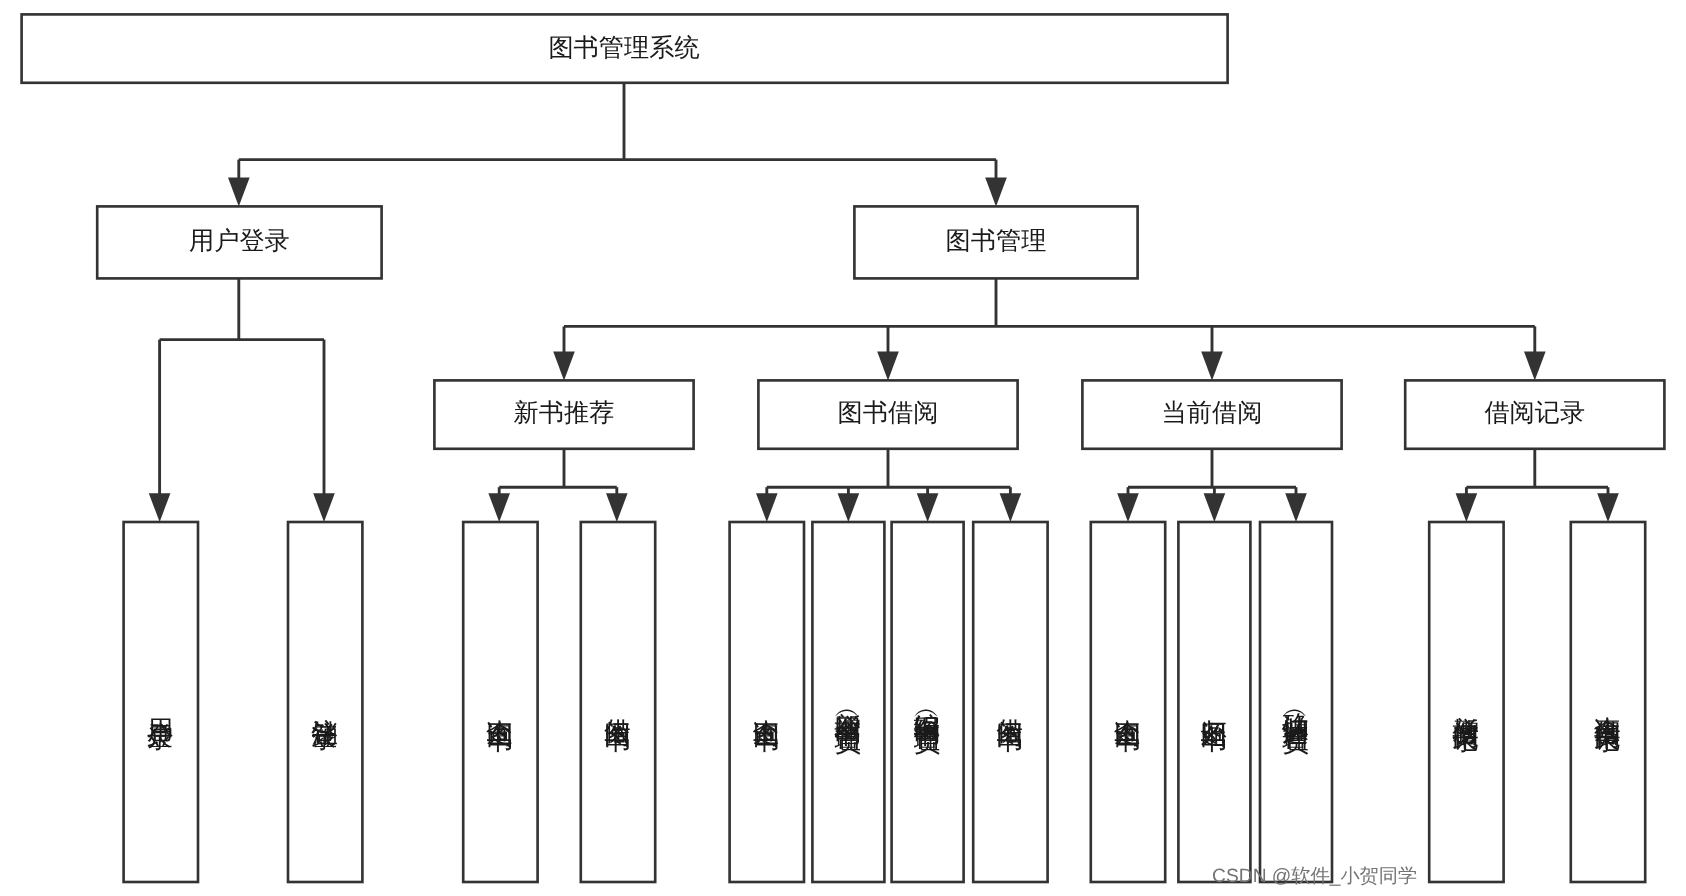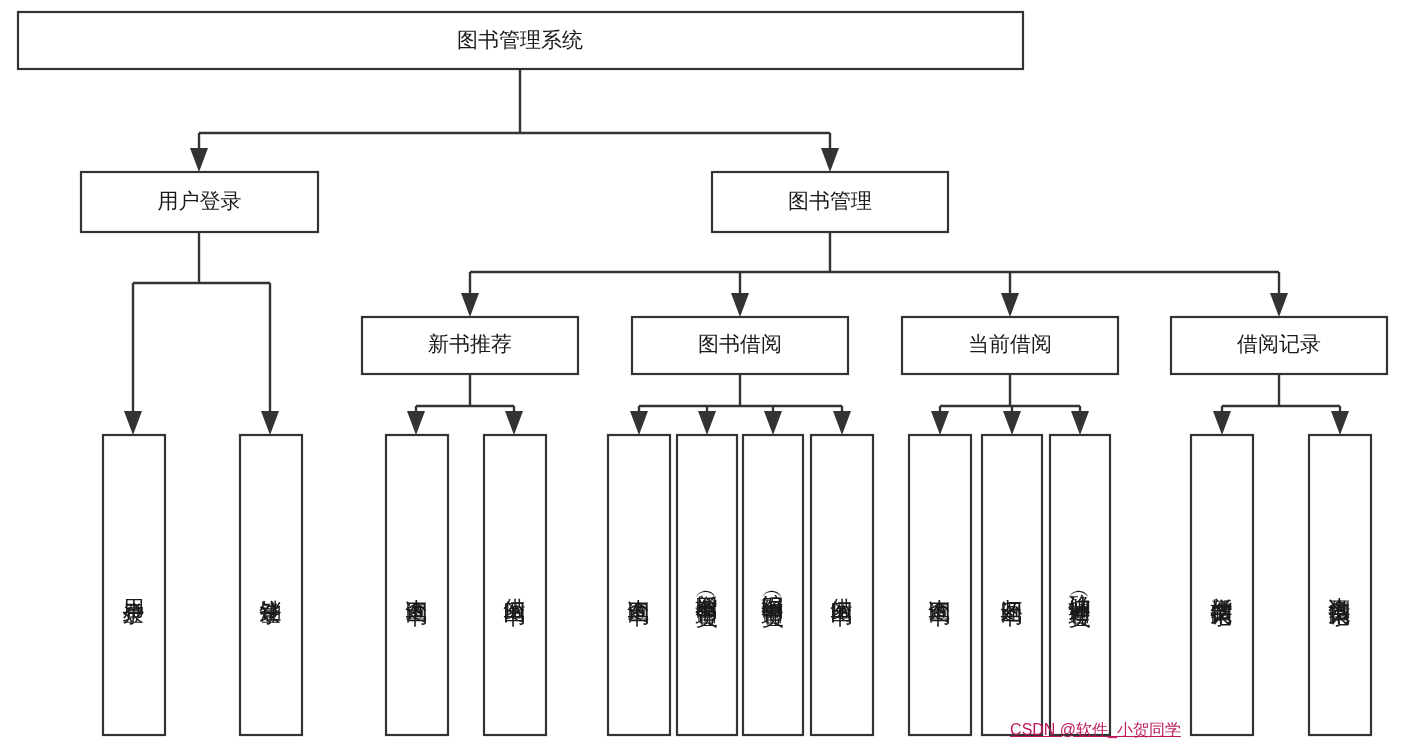--- a/index.html
+++ b/index.html
@@ -57,25 +57,24 @@
     writing-mode: vertical-rl;
     glyph-orientation-vertical: 0;
     letter-spacing: 2px;
   }
   .watermark-text {
     position: absolute;
     right: 8px;
     bottom: 6px;
     font-family: "Liberation Sans", sans-serif;
     font-size: 16px;
-    color: #be185d;
+    color: #737373;
     white-space: nowrap;
     pointer-events: none;
     user-select: none;
-    text-decoration: underline;
   }
 </style>
 </head>
 <body>
 
 <div id="diagram-root">
 
   <svg class="diagram-svg" viewBox="0 0 1405 747" xmlns="http://www.w3.org/2000/svg">
 
     <g>

